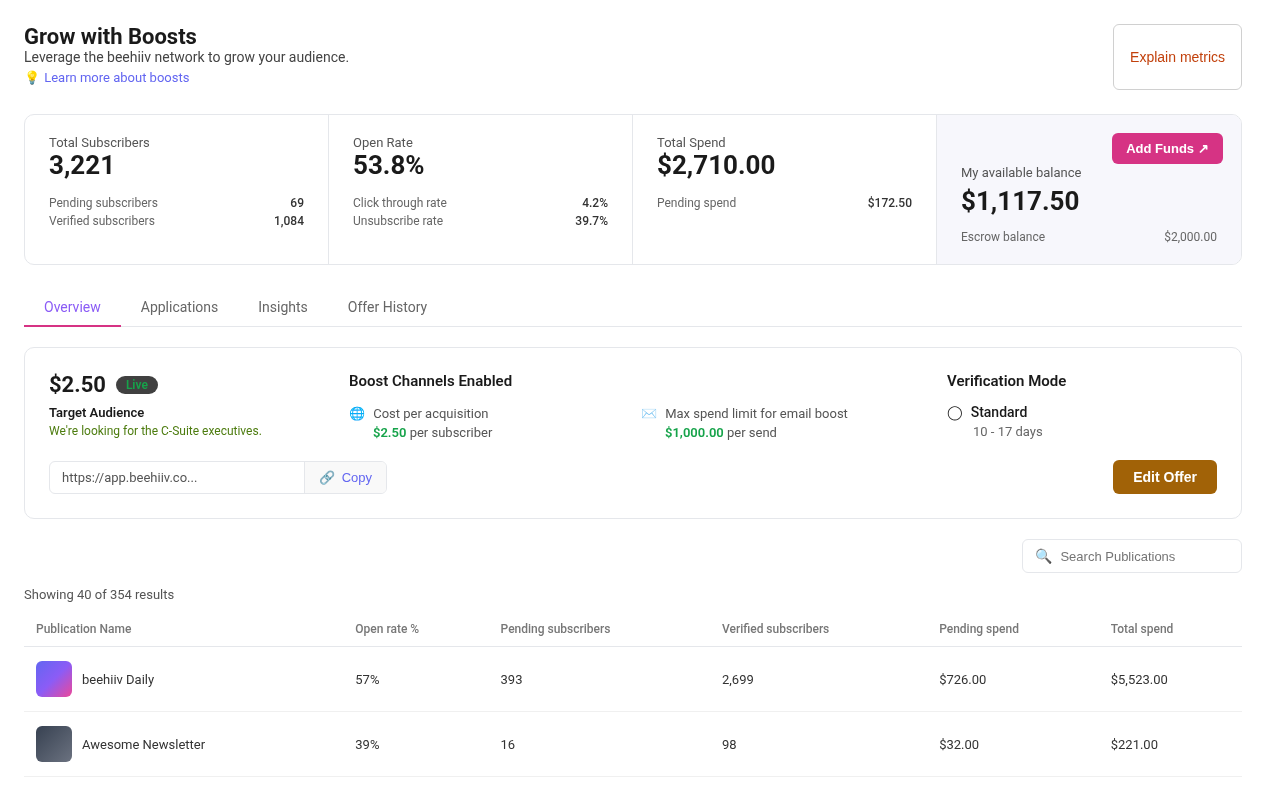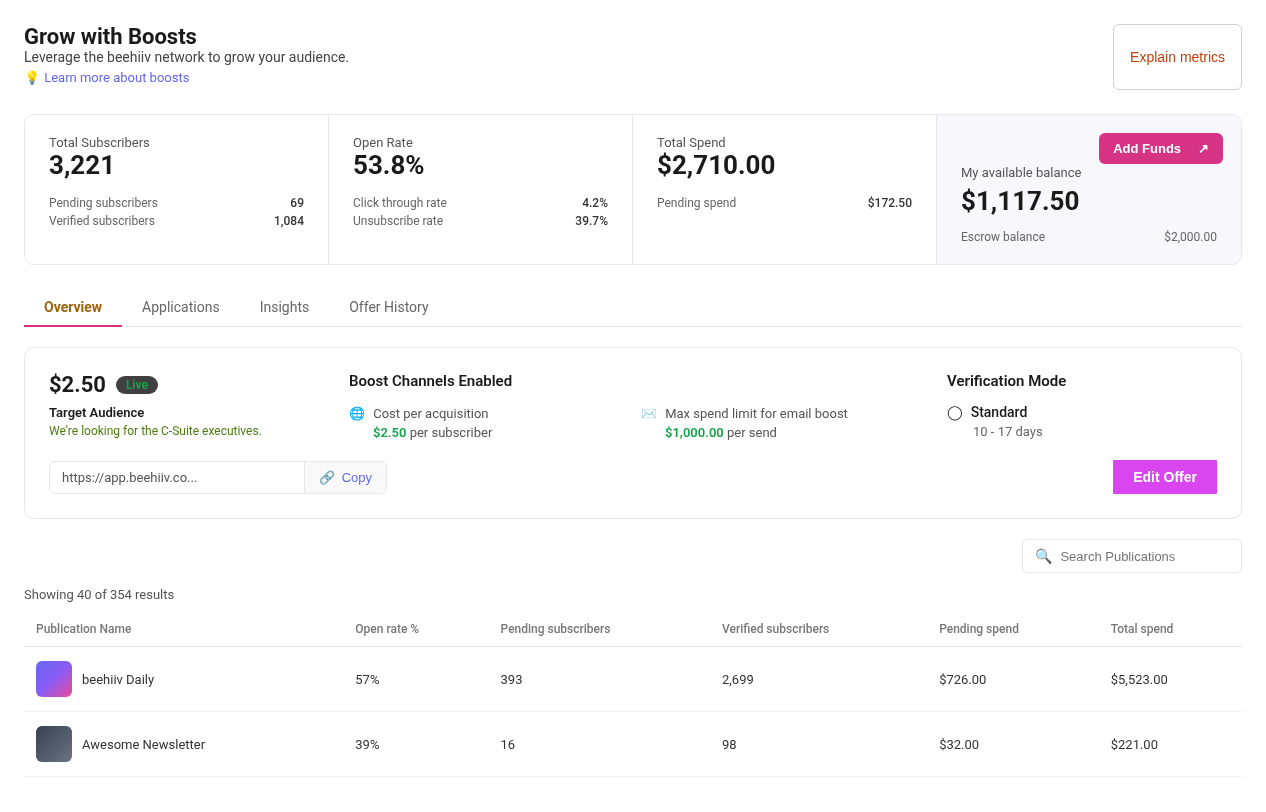--- a/index.html
+++ b/index.html
@@ -93,21 +93,21 @@
       background: #d63384;
       color: #fff;
       border: none;
       border-radius: 6px;
       padding: 8px 14px;
       font-size: 13px;
       font-weight: 600;
       cursor: pointer;
       display: flex;
       align-items: center;
-      gap: 17px;
+      gap: 4px;
     }
     .balance-label {
       font-size: 13px;
       color: #555;
       margin-top: 30px;
       margin-bottom: 6px;
     }
     .balance-value {
       font-size: 26px;
       font-weight: 700;
@@ -127,23 +127,23 @@
     }
     .tab {
       padding: 10px 20px;
       font-size: 14px;
       cursor: pointer;
       color: #666;
       border-bottom: 2px solid transparent;
       margin-bottom: -1px;
     }
     .tab.active {
-      color: #a16207;
+      color: #8b5cf6;
       border-bottom: 2px solid #d63384;
-      font-weight: 700;
+      font-weight: 400;
     }
     .offer-card {
       border: 1px solid #e5e7eb;
       border-radius: 10px;
       padding: 24px;
       margin-bottom: 20px;
     }
     .offer-top {
       display: grid;
       grid-template-columns: 280px 1fr 280px;
@@ -259,24 +259,24 @@
       padding: 8px 14px;
       font-size: 13px;
       color: #6366f1;
       cursor: pointer;
       display: flex;
       align-items: center;
       gap: 6px;
       font-weight: 500;
     }
     .edit-offer-btn {
-      background: #d946ef;
+      background: #a16207;
       color: #fff;
       border: none;
-      border-radius: 1px;
+      border-radius: 6px;
       padding: 9px 20px;
       font-size: 14px;
       font-weight: 600;
       cursor: pointer;
     }
     .publications-header {
       display: flex;
       justify-content: flex-end;
       margin-bottom: 14px;
     }

